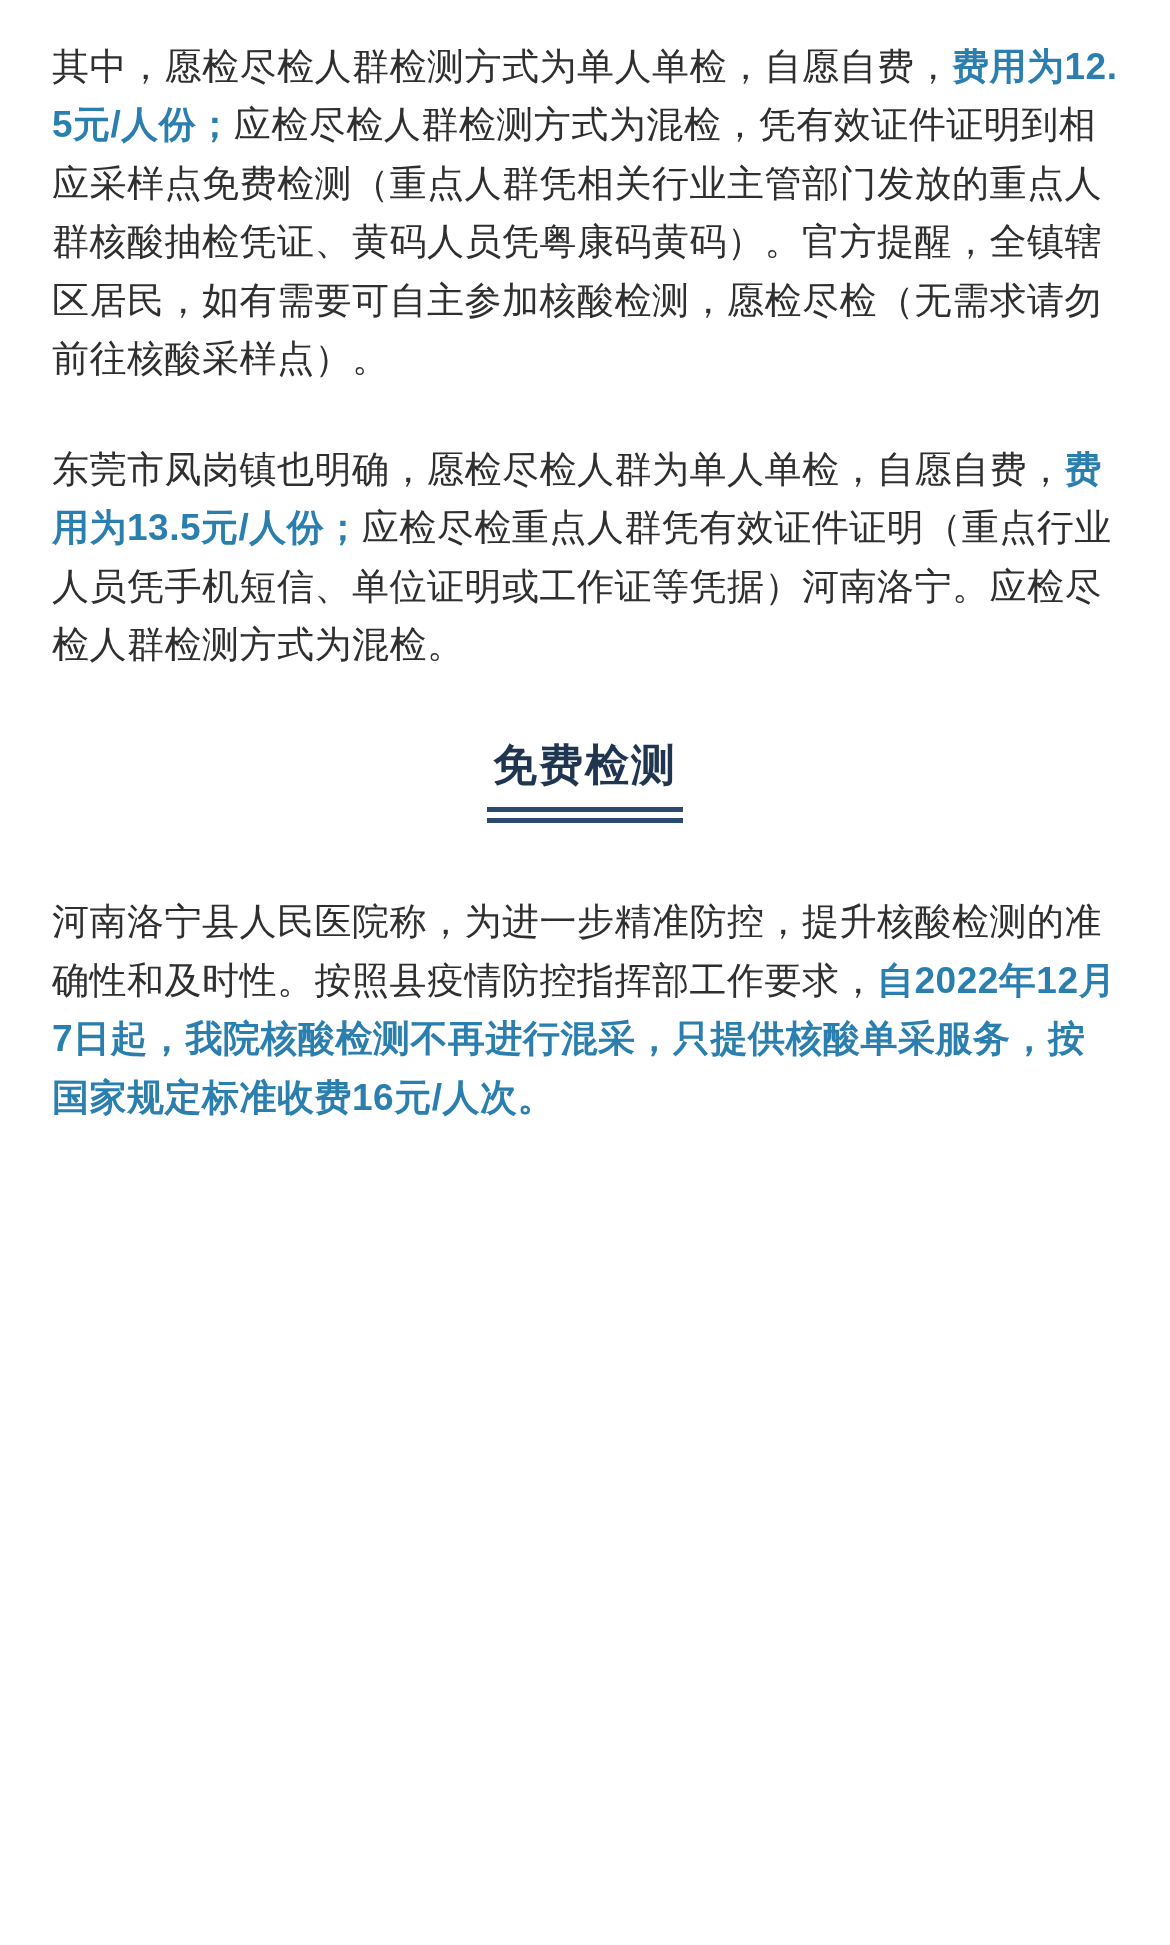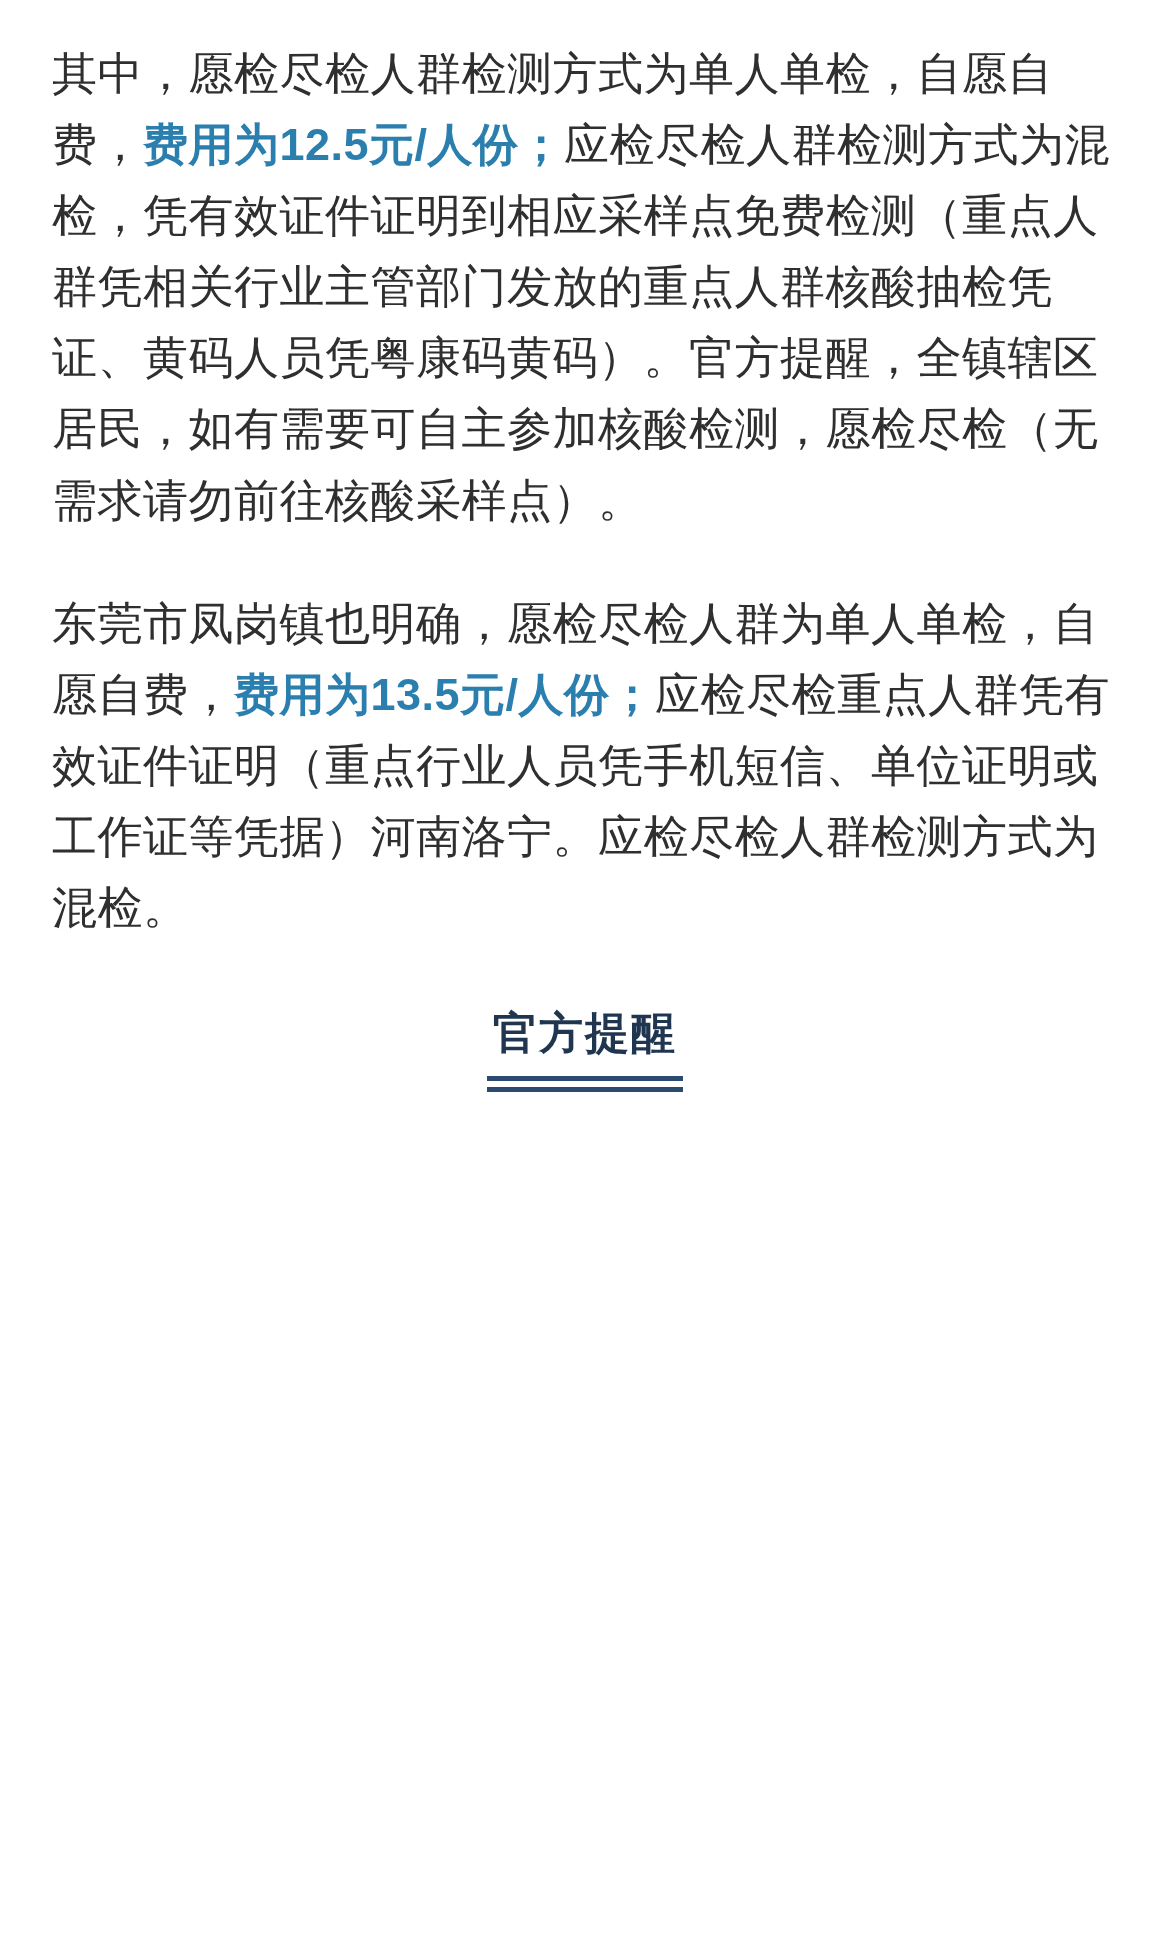--- a/index.html
+++ b/index.html
@@ -15,21 +15,21 @@
     -webkit-font-smoothing: antialiased;
   }
   .page {
     width: 1170px;
     min-height: 1945px;
     box-sizing: border-box;
     padding: 34px 52px 40px 52px;
     background: #ffffff;
   }
   .para {
-    font-size: 45px;
+    font-size: 37px;
     line-height: 1.58;
     letter-spacing: 0.5px;
     color: #2f2f2f;
     margin: 0 0 52px 0;
     text-align: left;
     word-break: break-all;
   }
   .para:last-child {
     margin-bottom: 0;
   }
@@ -79,20 +79,21 @@
 
 <div class="page">
 
   <div class="spacer-top"></div>
 
   <p class="para"><span>其中，愿检尽检人群检测方式为单人单检，自愿自费，</span><span class="hl">费用为12.5元/人份；</span><span>应检尽检人群检测方式为混检，凭有效证件证明到相应采样点免费检测（重点人群凭相关行业主管部门发放的重点人群核酸抽检凭证、黄码人员凭粤康码黄码）。官方提醒，全镇辖区居民，如有需要可自主参加核酸检测，愿检尽检（无需求请勿前往核酸采样点）。</span></p>
 
   <p class="para"><span>东莞市凤岗镇也明确，愿检尽检人群为单人单检，自愿自费，</span><span class="hl">费用为13.5元/人份；</span><span>应检尽检重点人群凭有效证件证明（重点行业人员凭手机短信、单位证明或工作证等凭据）河南洛宁。应检尽检人群检测方式为混检。</span></p>
 
   <div class="section-head">
-    <div class="title">官方提醒</div>
+    <div class="title">免费检测</div>
     <div class="rule-wrap">
       <span class="rule"><span class="rule-inner"></span></span>
     </div>
   </div>
 
+  <p class="para"><span>河南洛宁县人民医院称，为进一步精准防控，提升核酸检测的准确性和及时性。按照县疫情防控指挥部工作要求，</span><span class="hl-block">自2022年12月7日起，我院核酸检测不再进行混采，只提供核酸单采服务，按国家规定标准收费16元/人次。</span></p>
 
 </div>
 
 </body></html>

